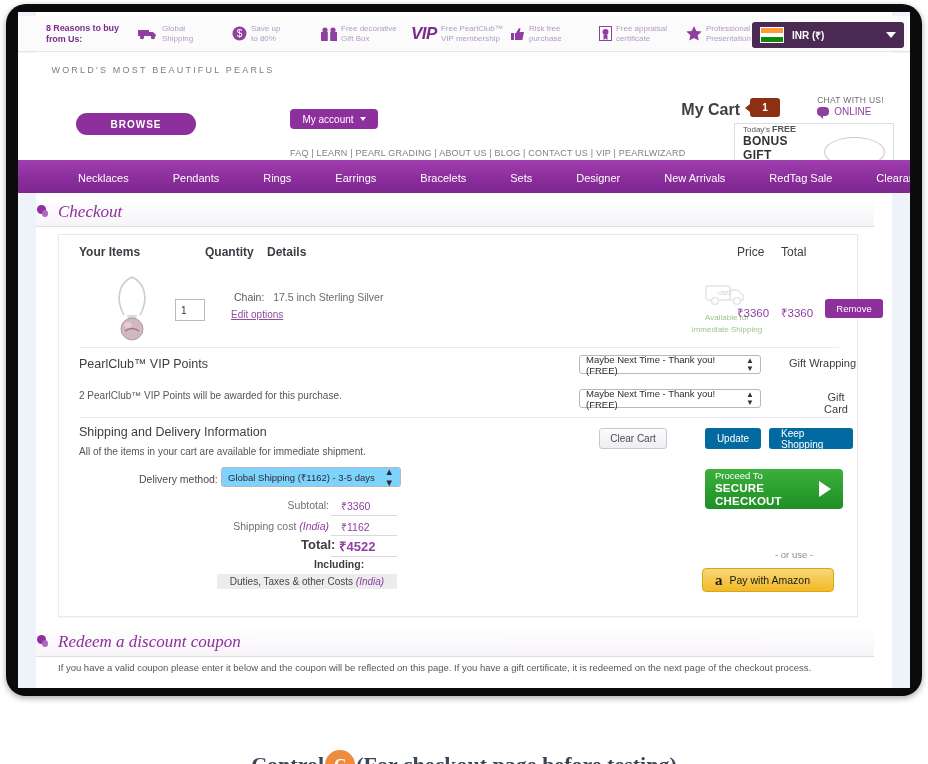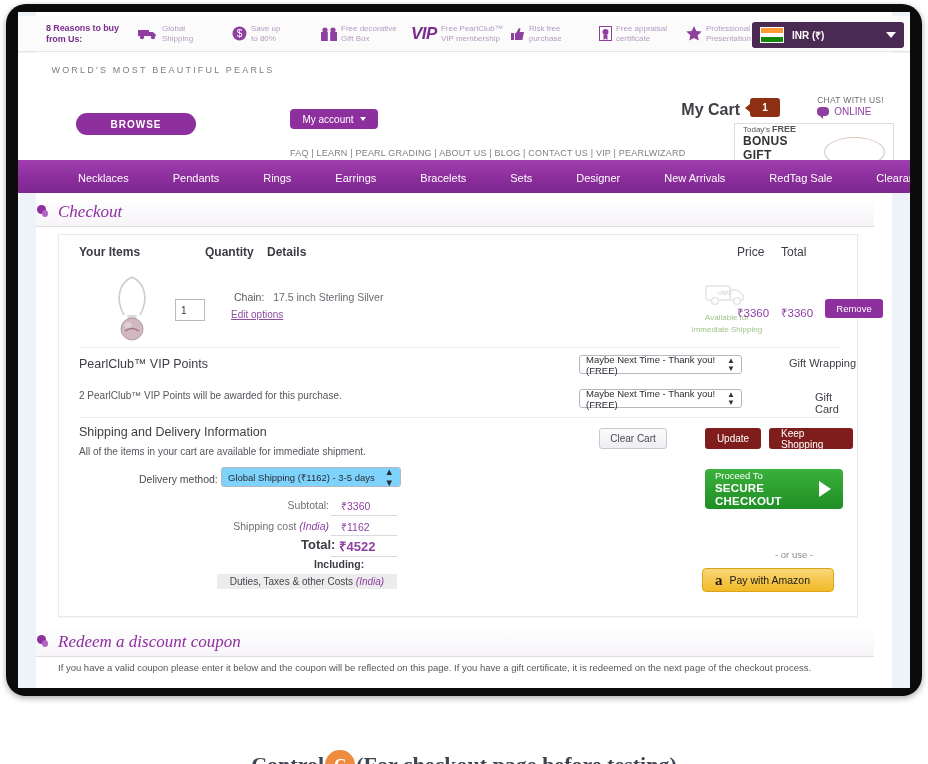--- a/index.html
+++ b/index.html
@@ -150,26 +150,26 @@
   .removebtn {
     position:absolute; left:766px; top:30px; width:58px; height:19px; background:#8e2f9e;
     color:#fff; font-size:9.5px; border-radius:3px; display:flex; align-items:center; justify-content:center;
   }
 
   .divider { position:absolute; left:20px; width:760px; height:1px; background:#e9e9ef; }
 
   .vipttl { position:absolute; left:20px; top:122px; font-size:12.5px; color:#3d3d45; }
   .vipsub { position:absolute; left:20px; top:155px; font-size:10px; color:#55555c; }
   .selbox {
-    position:absolute; width:163px; height:19px; border:1px solid #b7b7c0; border-radius:3px;
+    position:absolute; width:182px; height:19px; border:1px solid #b7b7c0; border-radius:3px;
     background:#fff; font-size:9.5px; color:#2b2b33; display:flex; align-items:center;
     padding:0 6px; justify-content:space-between;
   }
   .selbox .arrows { font-size:8px; color:#333; line-height:8px; }
-  .gifttxt { position:absolute; font-size:11px; color:#3d3d45; }
+  .gifttxt { position:absolute; font-size:11px; color:#3d3d45;text-align:center; }
 
   .shipttl { position:absolute; left:20px; top:190px; font-size:12.5px; color:#3d3d45; }
   .shipsub { position:absolute; left:20px; top:211px; font-size:10px; color:#55555c; }
   .dmlabel { position:absolute; left:80px; top:238px; font-size:10.5px; color:#4a4a52; }
   .dmsel {
     position:absolute; left:162px; top:232px; width:180px; height:20px; border:1px solid #b7b7c0;
     border-radius:3px; background:#7dd3fc; font-size:9.5px; color:#2b2b33; display:flex;
     align-items:center; padding:0 6px; justify-content:space-between;
   }
   .sumrow { position:absolute; font-size:10.5px; color:#6d6d75; text-align:right; }
@@ -177,21 +177,21 @@
   .sumline { position:absolute; left:272px; width:66px; height:1px; background:#d9d9e0; }
   .totlabel { position:absolute; left:226px; top:302px; font-size:13px; font-weight:bold; color:#3d3d45;margin-left:16px; }
   .totval { position:absolute; left:280px; top:302px; font-size:13px; font-weight:bold; color:#8e3fa0; }
   .including { position:absolute; left:255px; top:323px; font-size:10.5px; font-weight:bold; color:#3d3d45; }
   .duties { position:absolute; left:158px; top:339px; width:180px; text-align:center; background:#ececed;
             font-size:10px; color:#46464d; padding:2px 0; }
 
   .clearcart { position:absolute; left:540px; top:193px; width:68px; height:21px; border:1px solid #c8c8d0;
                background:linear-gradient(180deg,#fcfcfd,#eeeef2); border-radius:3px; font-size:10px;
                color:#4a4a52; display:flex; align-items:center; justify-content:center; }
-  .btn-purple { position:absolute; height:21px; background:#7f1d1d; color:#fff; font-size:10px;
+  .btn-purple { position:absolute; height:21px; background:#0369a1; color:#fff; font-size:10px;
                 border-radius:3px; display:flex; align-items:center; justify-content:center; padding:0 12px; }
   .proceed {
     position:absolute; left:646px; top:234px; width:138px; height:40px;
     background:linear-gradient(180deg,#3bb03b,#1f8f26); border-radius:4px; color:#fff;
     display:flex; align-items:center; padding-left:10px;
   }
   .proceed .l1 { font-size:9.5px; line-height:12px; }
   .proceed .l2 { font-size:11.5px; font-weight:bold; line-height:13px; letter-spacing:.2px;}
   .proceed .arw { margin-left:auto; margin-right:12px; width:0;height:0;
     border-top:8px solid transparent;border-bottom:8px solid transparent;border-left:12px solid #fff;}

